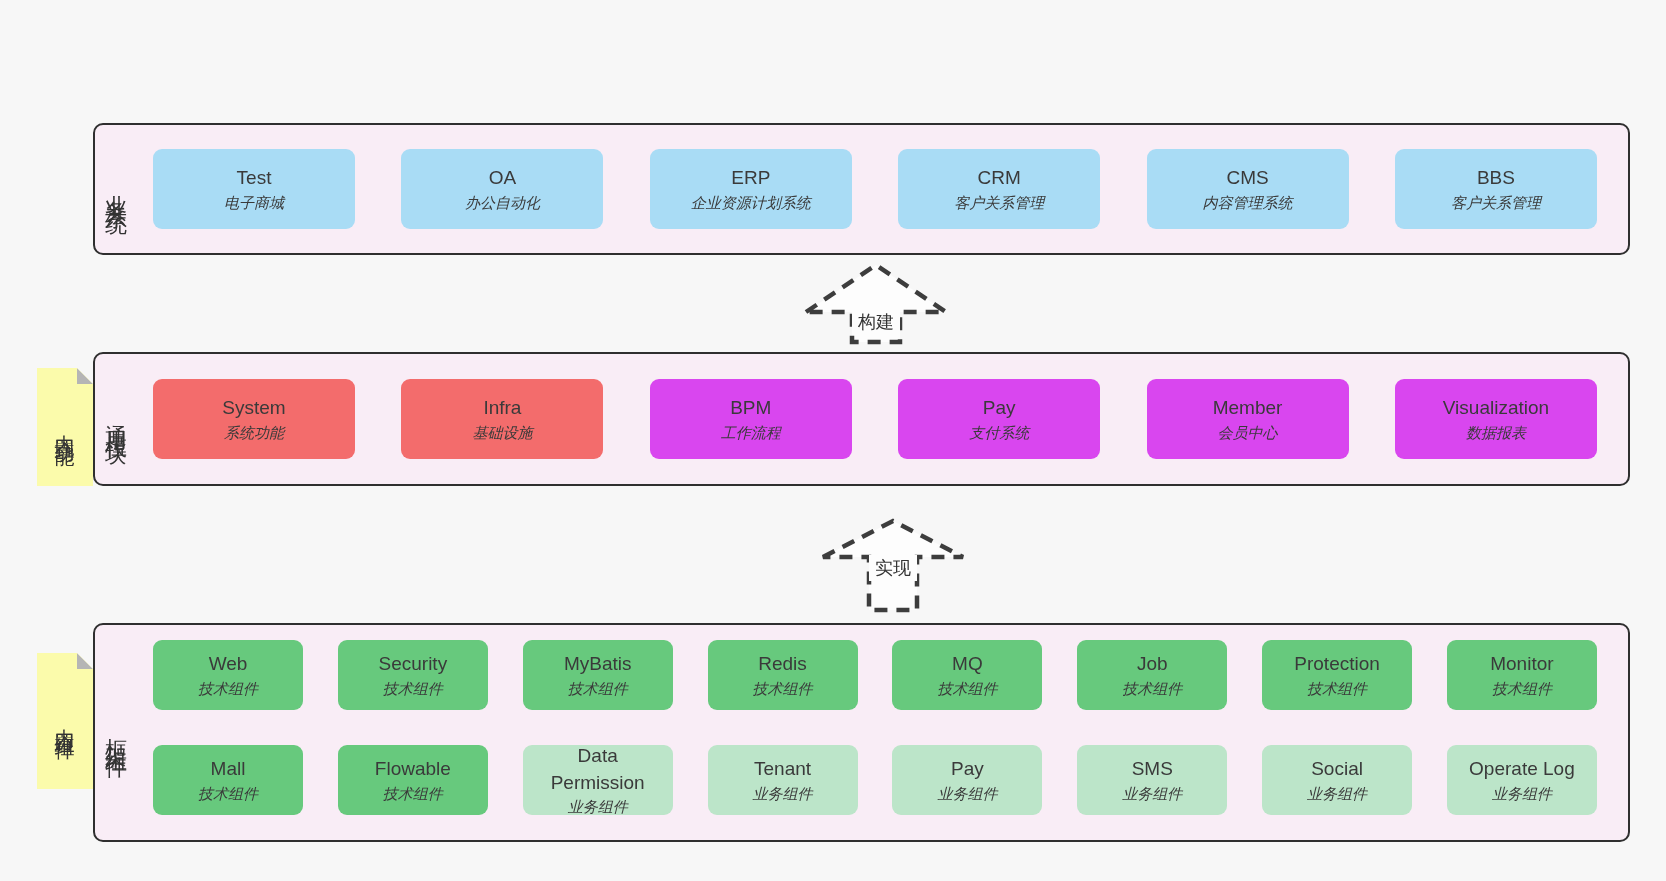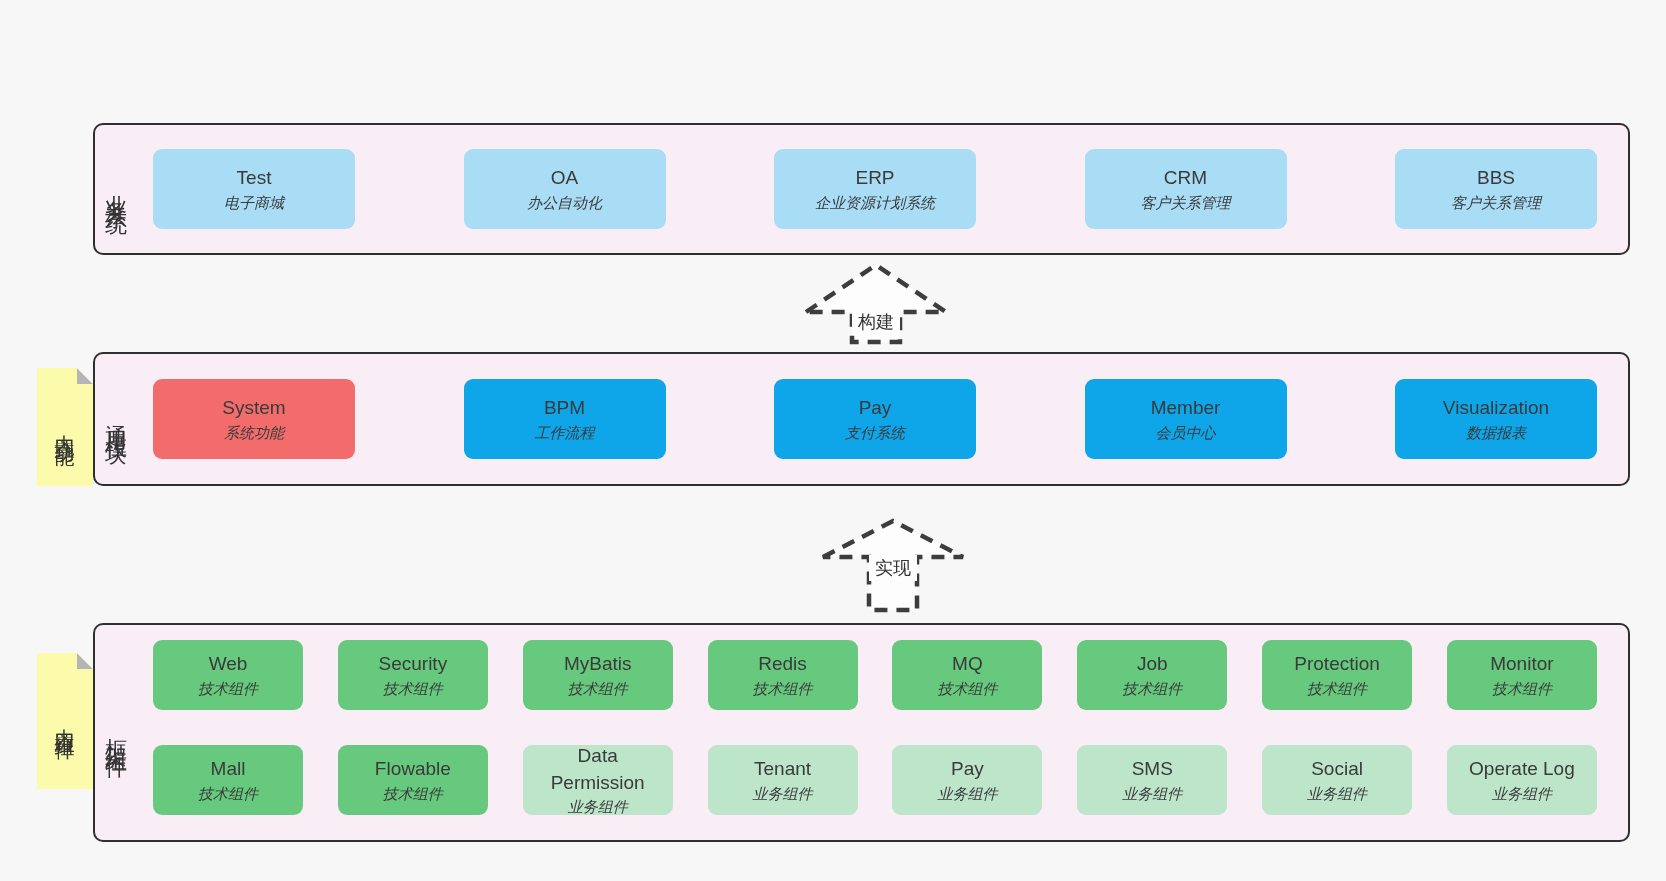--- a/index.html
+++ b/index.html
@@ -29,21 +29,21 @@
     display:flex; flex-direction:column; align-items:center; justify-content:center;
     text-align:center; border-radius:9px; line-height:1.4;
   }
   .w202 { flex:0 0 202px; height:80px; }
   .w150 { flex:0 0 150px; height:70px; }
   .bname { font-size:19px; white-space:pre-line; }
   .bdesc { font-size:15px;font-style:italic; }
 
   .blue       { background:#a9dcf5; }
   .red        { background:#f36c6c; }
-  .pink       { background:#0ea5e9; }
+  .pink       { background:#d946ef; }
   .green      { background:#67c97d; }
   .lightgreen { background:#bce5c9; }
 
   .note {
     position:absolute; left:37px; width:56px; background:#fbfbab;
     clip-path:polygon(0 0, calc(100% - 16px) 0, 100% 16px, 100% 100%, 0 100%);
     display:flex; align-items:center; justify-content:center;
   }
   .note-1 { top:368px; height:118px; }
   .note-2 { top:653px; height:136px; }
@@ -72,20 +72,24 @@
         <div class="bname">OA</div>
         <div class="bdesc">办公自动化</div>
       </div>
       <div class="box w202 blue">
         <div class="bname">ERP</div>
         <div class="bdesc">企业资源计划系统</div>
       </div>
       <div class="box w202 blue">
         <div class="bname">CRM</div>
         <div class="bdesc">客户关系管理</div>
+      </div>
+      <div class="box w202 blue">
+        <div class="bname">CMS</div>
+        <div class="bdesc">内容管理系统</div>
       </div>
       <div class="box w202 blue">
         <div class="bname">BBS</div>
         <div class="bdesc">客户关系管理</div>
       </div>
     </div>
   </div>
 
   <svg class="arrow" style="left:796px; top:257px;" width="160" height="95" viewBox="0 0 160 95">
     <path d="M10,55 L80,8 L150,55 L104,55 L104,85 L56,85 L56,55 Z" fill="#fdfdfd" stroke="#3d3d3d" stroke-width="4.5" stroke-dasharray="13 9"></path>
@@ -98,20 +102,24 @@
     <div class="vlabel">内置功能</div>
   </div>
 
   <div class="container container-modules">
     <div class="vlabel">通用模块</div>
     <div class="row row-center">
       <div class="box w202 red">
         <div class="bname">System</div>
         <div class="bdesc">系统功能</div>
       </div>
+      <div class="box w202 red">
+        <div class="bname">Infra</div>
+        <div class="bdesc">基础设施</div>
+      </div>
       <div class="box w202 pink">
         <div class="bname">BPM</div>
         <div class="bdesc">工作流程</div>
       </div>
       <div class="box w202 pink">
         <div class="bname">Pay</div>
         <div class="bdesc">支付系统</div>
       </div>
       <div class="box w202 pink">
         <div class="bname">Member</div>

